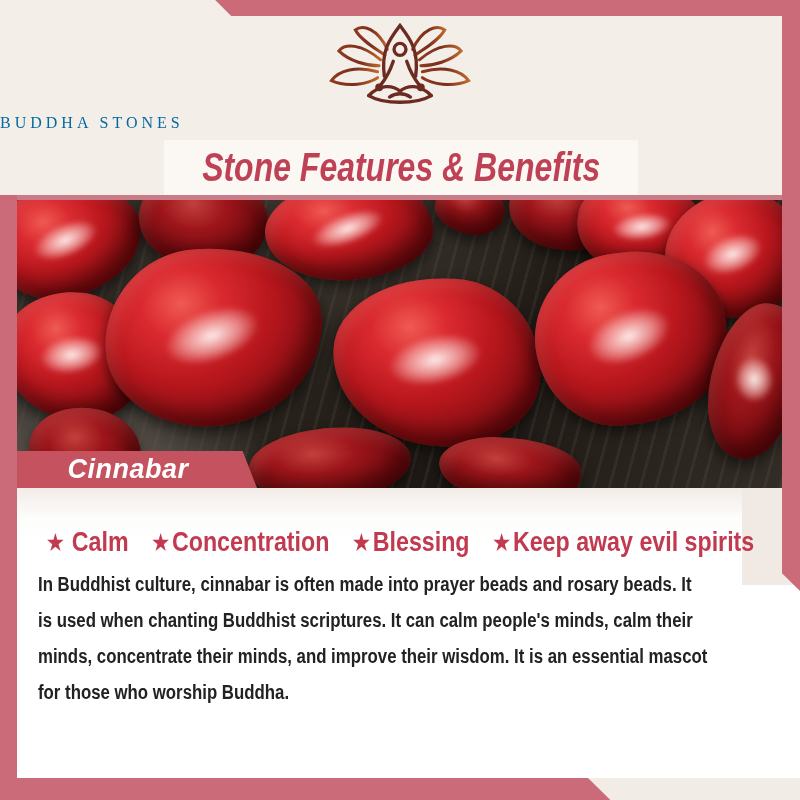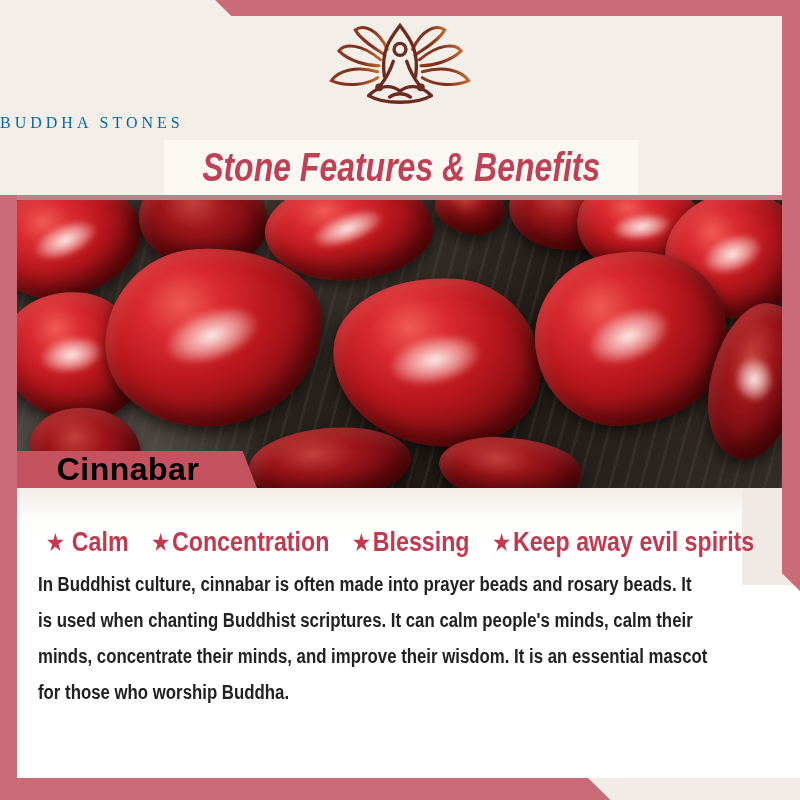--- a/index.html
+++ b/index.html
@@ -27,21 +27,21 @@
       linear-gradient(115deg,#3a342e 0%,#2b251f 35%,#1d1813 62%,#332d27 100%);}
   .gray-patch{position:absolute;left:-40px;top:170px;width:300px;height:150px;
     background:radial-gradient(ellipse at 35% 75%,rgba(122,114,106,.85) 0%,rgba(90,84,78,.55) 45%,rgba(0,0,0,0) 72%);}
   .stone{position:absolute;
     box-shadow:0 6px 14px rgba(0,0,0,.55), inset -9px -12px 22px rgba(42,0,2,.62), inset 6px 8px 14px rgba(255,140,130,.25);}
   .shine{position:absolute;background:radial-gradient(ellipse,rgba(255,246,243,.95) 0%,rgba(255,219,214,.5) 42%,rgba(255,255,255,0) 70%);
     filter:blur(2px);}
   .stone-banner{position:absolute;left:17px;top:451px;width:240px;height:37px;background:#c5525f;
     clip-path:polygon(0 0,94% 0,100% 100%,0 100%);display:flex;align-items:center;justify-content:center;
     padding-right:18px;box-sizing:border-box;z-index:5;}
-  .stone-banner .label{color:#000000;font-size:32px;font-weight:bold;letter-spacing:.5px;}
+  .stone-banner .label{color:#ffffff;font-size:27px;font-weight:bold;letter-spacing:.5px;font-style:italic;}
   
   .lower{position:absolute;left:0;top:488px;width:800px;height:292px;
     background:linear-gradient(180deg,#f2ece7 0,#fdfdfc 30px,#ffffff 60px);}
   .right-cream{position:absolute;right:0;top:488px;width:58px;height:97px;background:#f1eae4;z-index:2;}
   .features{position:absolute;left:17px;top:527px;width:765px;display:flex;justify-content:center;z-index:3;}
   .features-inner{display:flex;white-space:nowrap;gap:26px;transform:scaleX(.86);transform-origin:center;}
   .feat{display:flex;align-items:center;font-size:27px;font-weight:bold;color:#c23a50;}
   .feat .star{font-size:25px;margin-right:2px;font-family:"DejaVu Sans",sans-serif;}
   .feat:first-child .star{margin-right:8px;}
   .body-text{position:absolute;left:38px;top:566px;color:#222222;font-weight:bold;

